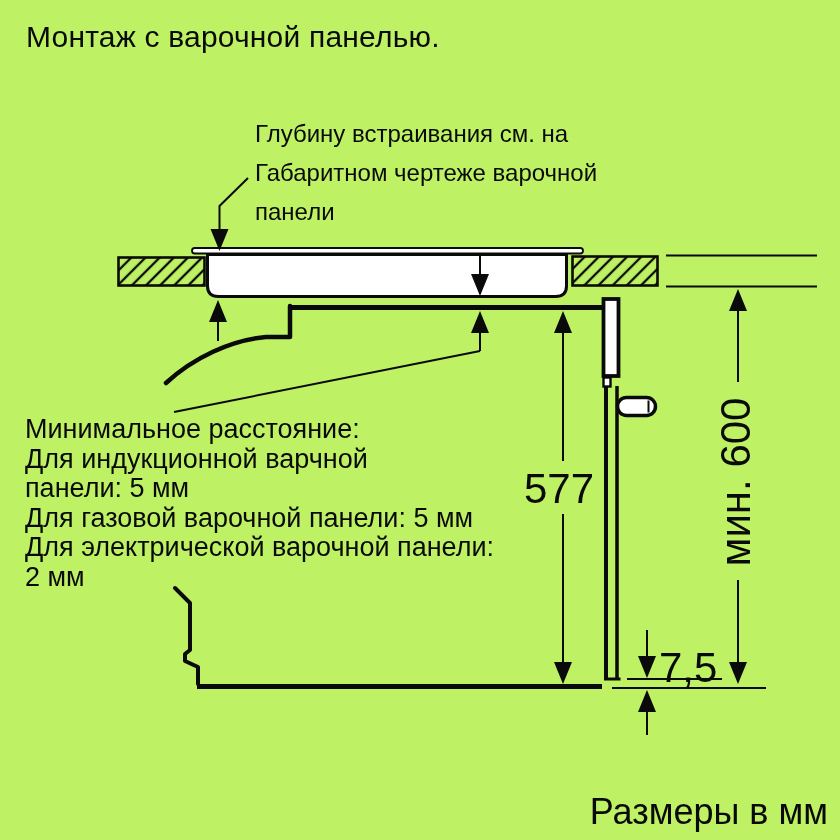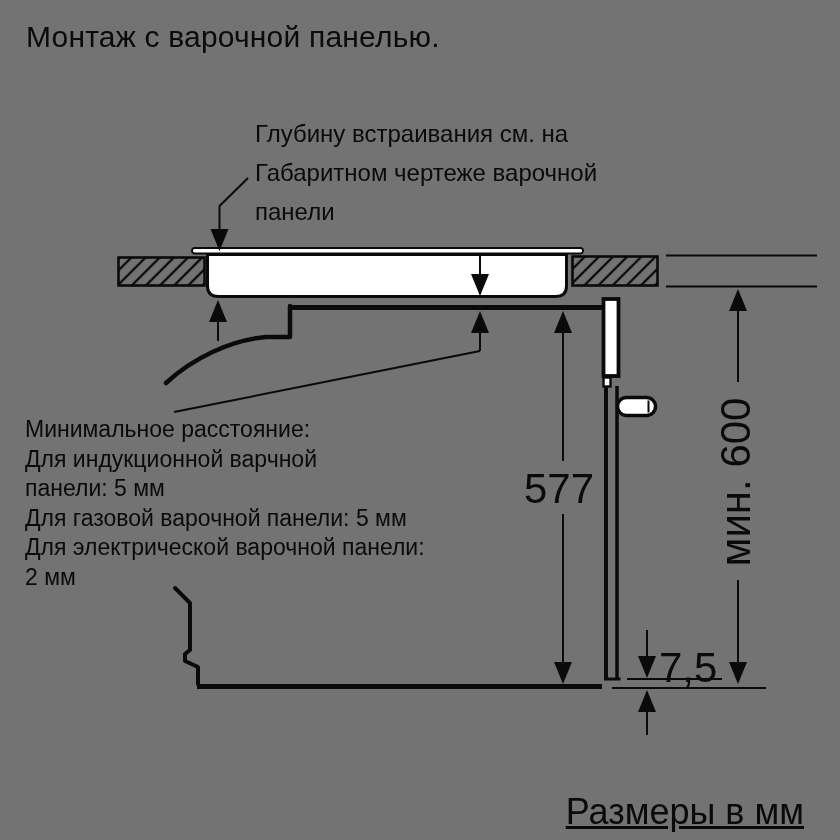--- a/index.html
+++ b/index.html
@@ -1,36 +1,36 @@
 <!DOCTYPE html>
 <html><head>
 <meta charset="utf-8">
 <style>
   html,body{margin:0;padding:0;background:#ffffff;}
   .canvas{
     position:relative;
     width:840px;height:840px;
-    background:#737373;
+    background:#bef264;
     font-family:"Liberation Sans", sans-serif;
     color:#0a0a0a;
     overflow:hidden;
   }
   .txt{position:absolute;white-space:pre-line;color:#0a0a0a;}
   .title{left:26px;top:20px;font-size:30px;letter-spacing:0.2px;}
   .embed-note{left:255px;top:114px;font-size:24px;line-height:39px;}
-  .min-note{left:25px;top:415px;font-size:23px;line-height:29.5px;}
+  .min-note{left:25px;top:415px;font-size:27px;line-height:29.5px;}
   .dim{font-size:42px;white-space:nowrap;}
   .dim-577{left:524px;top:465px;width:74px;text-align:left;}
   .dim-75{left:659px;top:632px;margin-top:12px;}
   .dim-600{
     left:736px;top:482px;
     transform:translate(-50%,-50%) rotate(-90deg);
     white-space:nowrap;
   }
-  .footer{right:36px;top:791px;font-size:36px;text-align:right;white-space:nowrap;text-decoration:underline;}
+  .footer{right:12px;top:791px;font-size:36px;text-align:right;white-space:nowrap;}
   svg{position:absolute;left:0;top:0;}
   .ln{stroke:#0a0a0a;fill:none;}
   .fillw{fill:#ffffff;}
   .head{fill:#0a0a0a;stroke:none;}
 </style>
 </head>
 <body>
 
 <div class="canvas">
 

